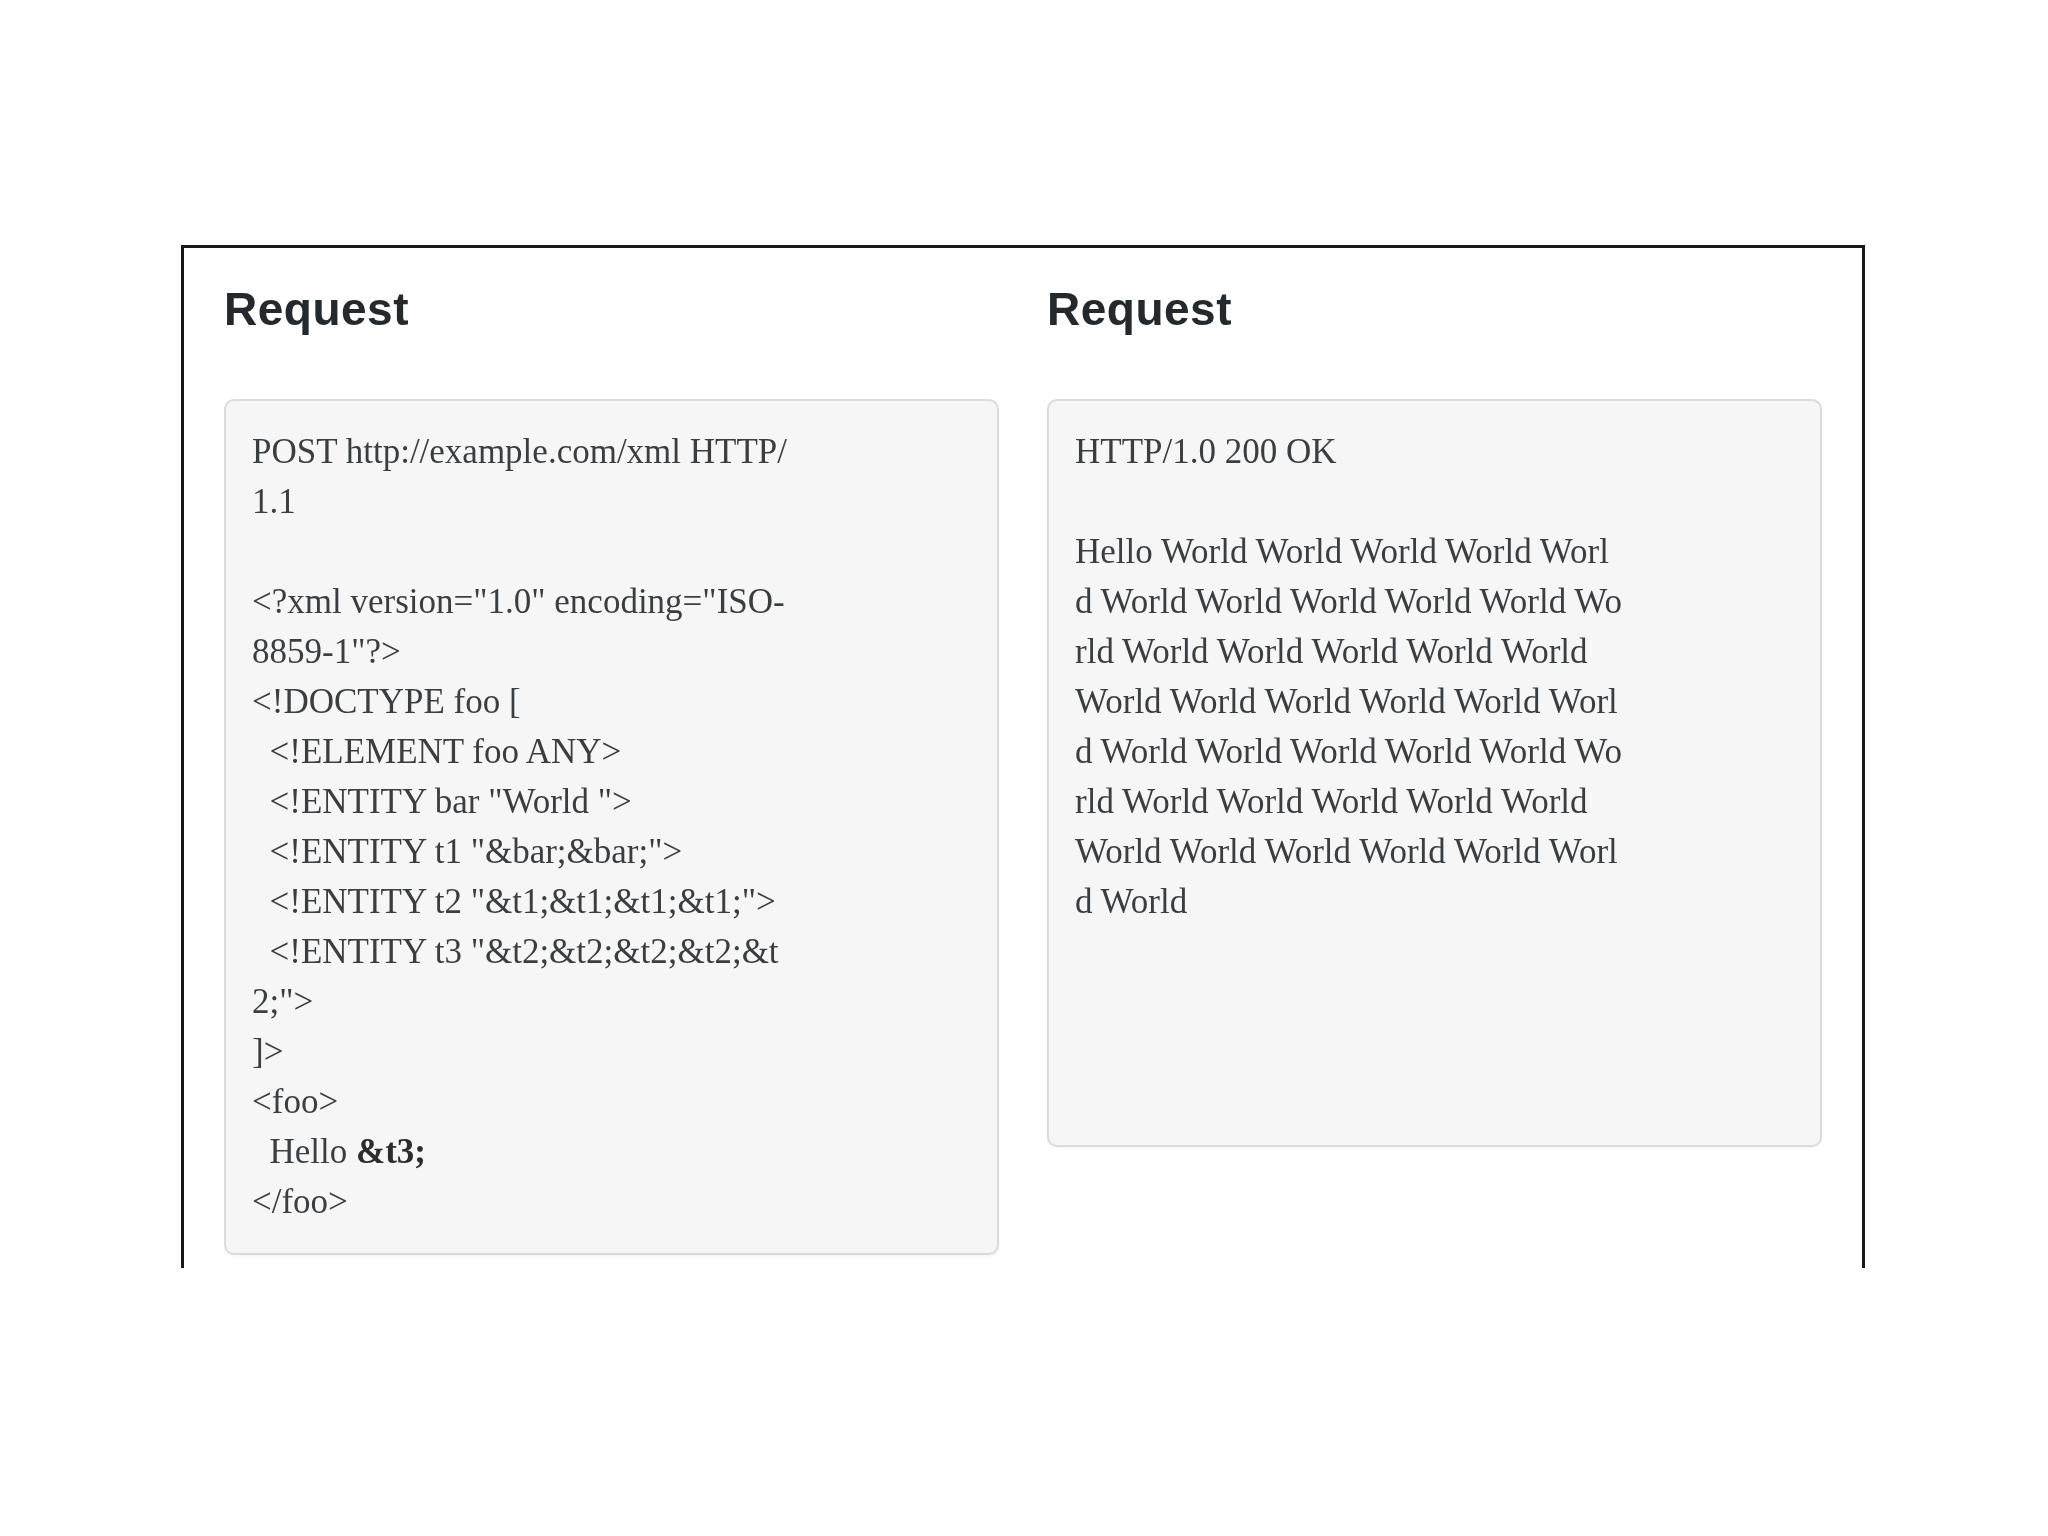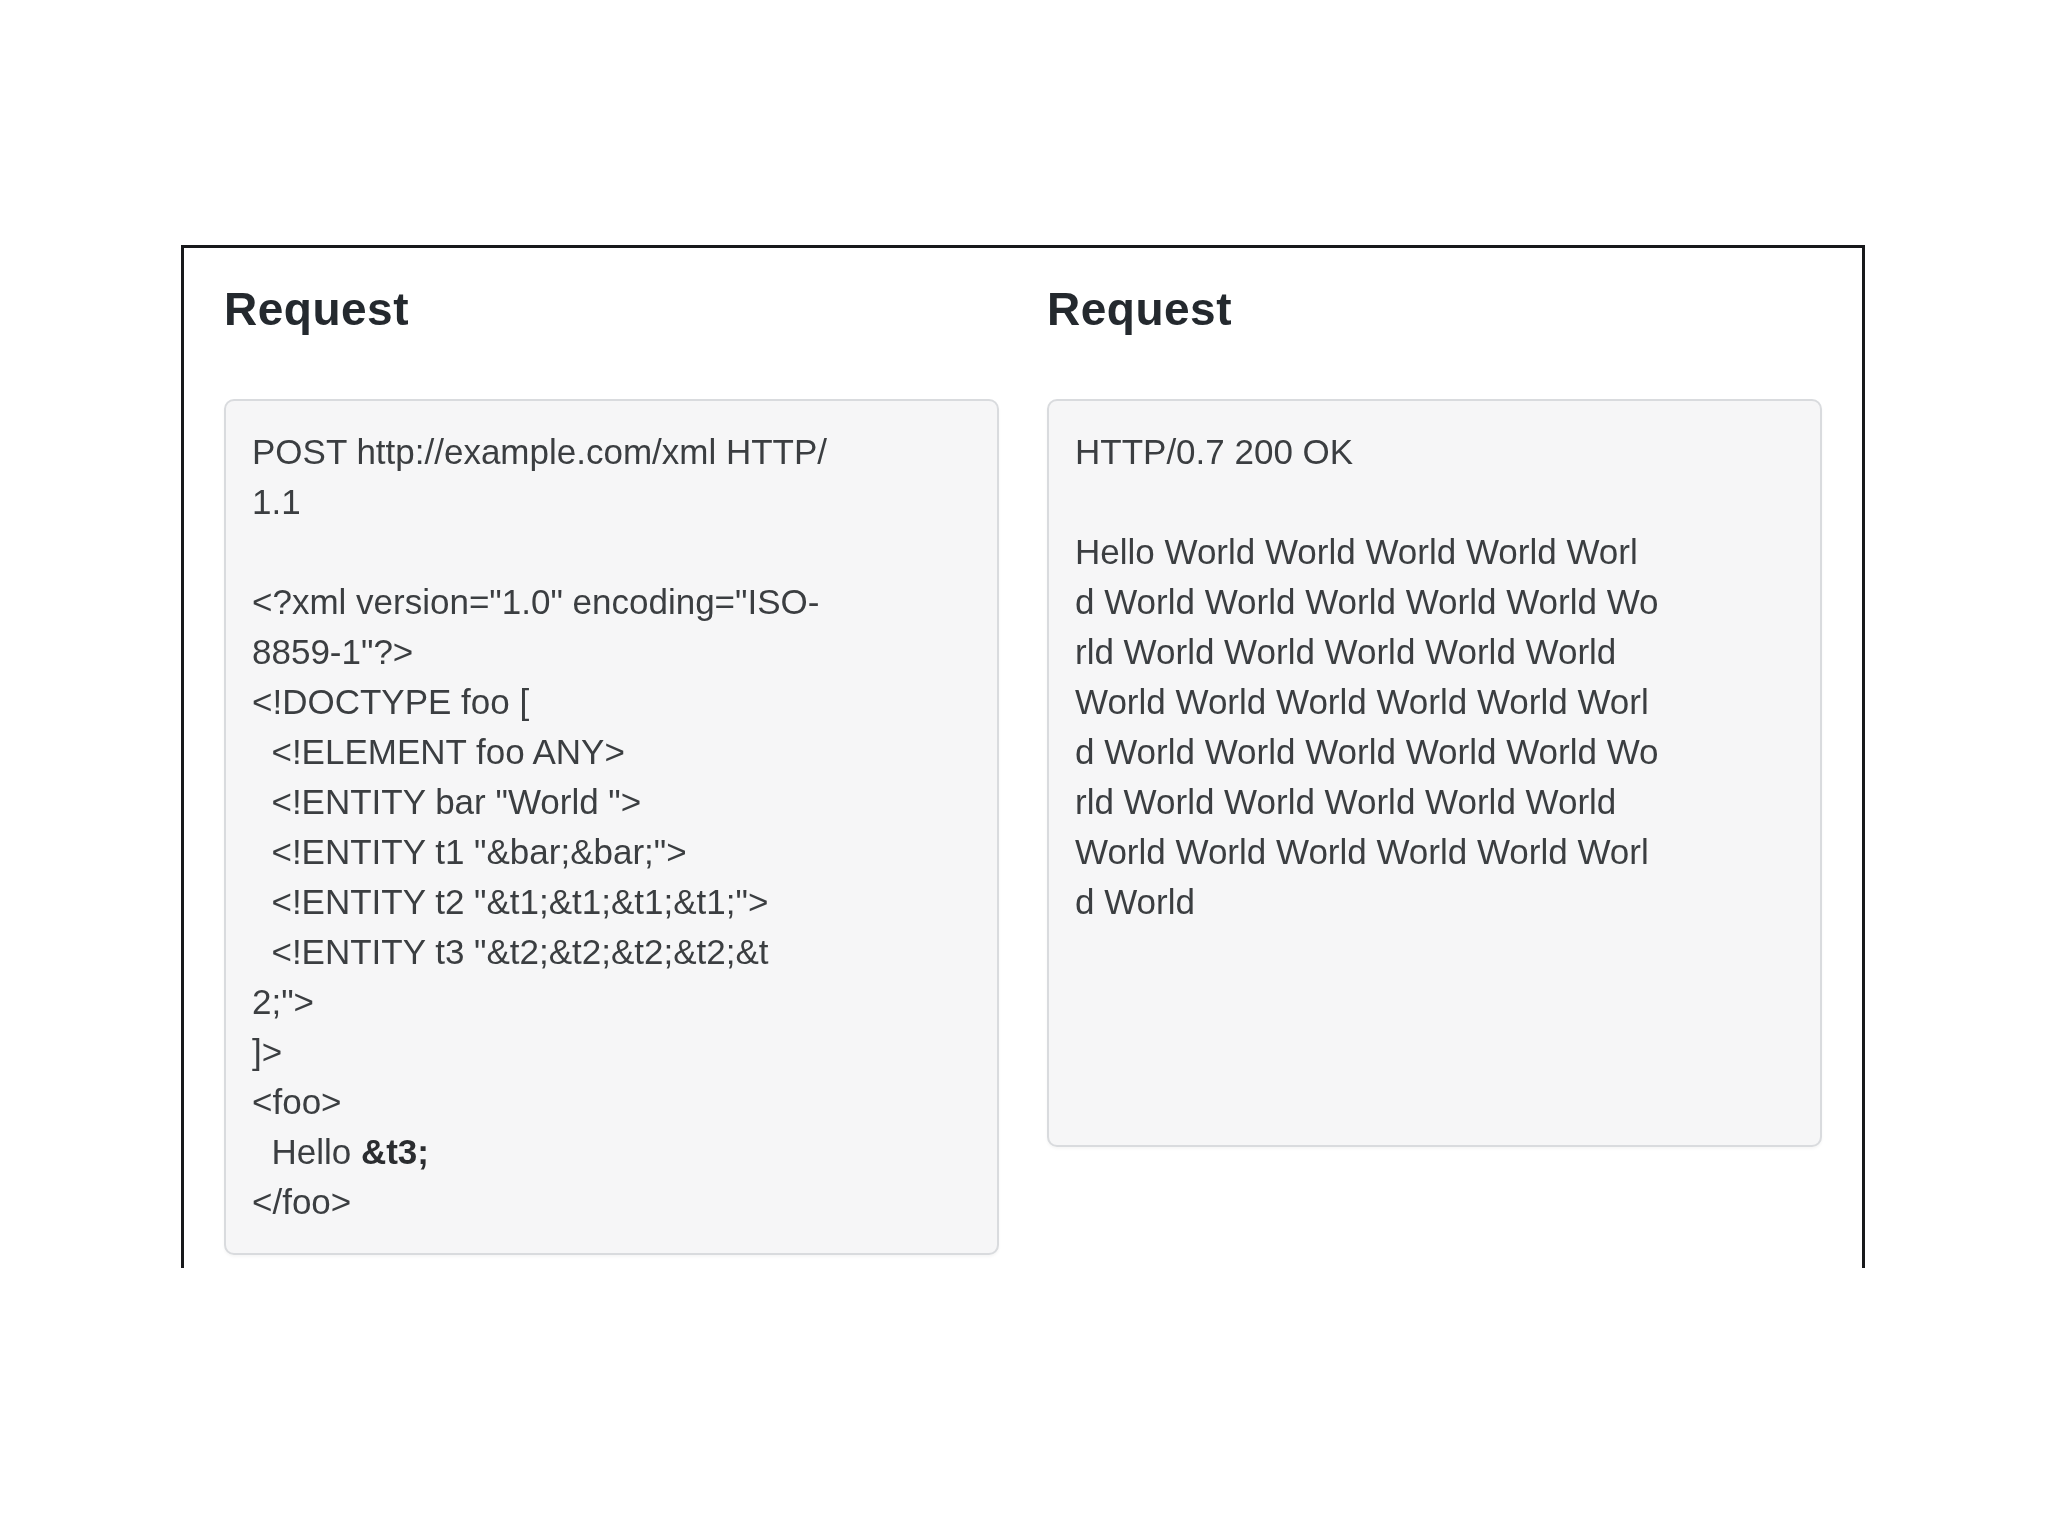--- a/index.html
+++ b/index.html
@@ -47,21 +47,21 @@
     box-sizing: border-box;
     background: var(--code-bg, #f6f6f7);
     border: 2px solid var(--code-border, #d9dbde);
     border-radius: 10px;
     padding: 26px;
     box-shadow: 0 2px 3px rgba(0,0,0,0.04);
     overflow: hidden;
   }
   .codebox pre {
     margin: 0;
-    font-family: Liberation Sans, sans-serif;
+    font-family: Liberation Serif, serif;
     font-size: 35px;
     line-height: 50px;
     color: var(--code-text, #3b3e41);
     white-space: pre;
   }
   .codebox pre strong {
     font-weight: bold;
     color: var(--code-text-bold, #2b2d30);
   }
   .codebox.response-box {
@@ -93,21 +93,21 @@
 ]&gt;
 &lt;foo&gt;
   Hello </span><strong>&amp;t3;</strong><span>
 &lt;/foo&gt;</span></pre>
         </div>
       </div>
 
       <div class="col">
         <h2 class="panel-heading">Request</h2>
         <div class="codebox response-box">
-          <pre>HTTP/0.7 200 OK
+          <pre>HTTP/1.0 200 OK
 
 Hello World World World World Worl
 d World World World World World Wo
 rld World World World World World
 World World World World World Worl
 d World World World World World Wo
 rld World World World World World
 World World World World World Worl
 d World</pre>
         </div>

